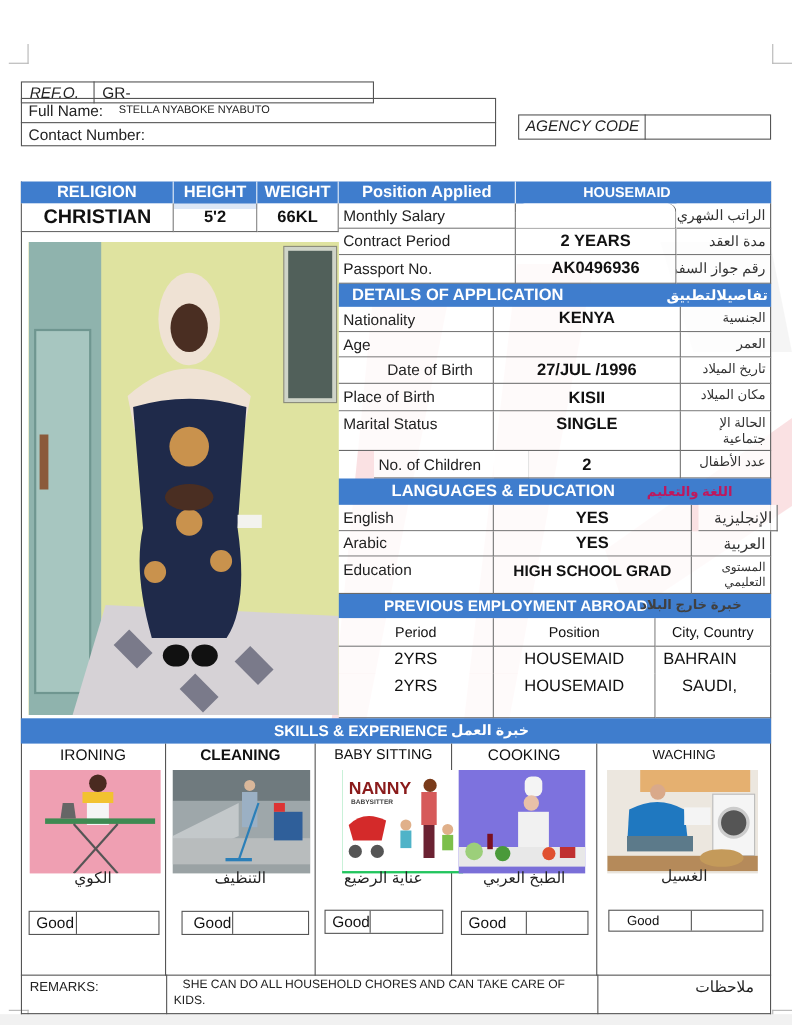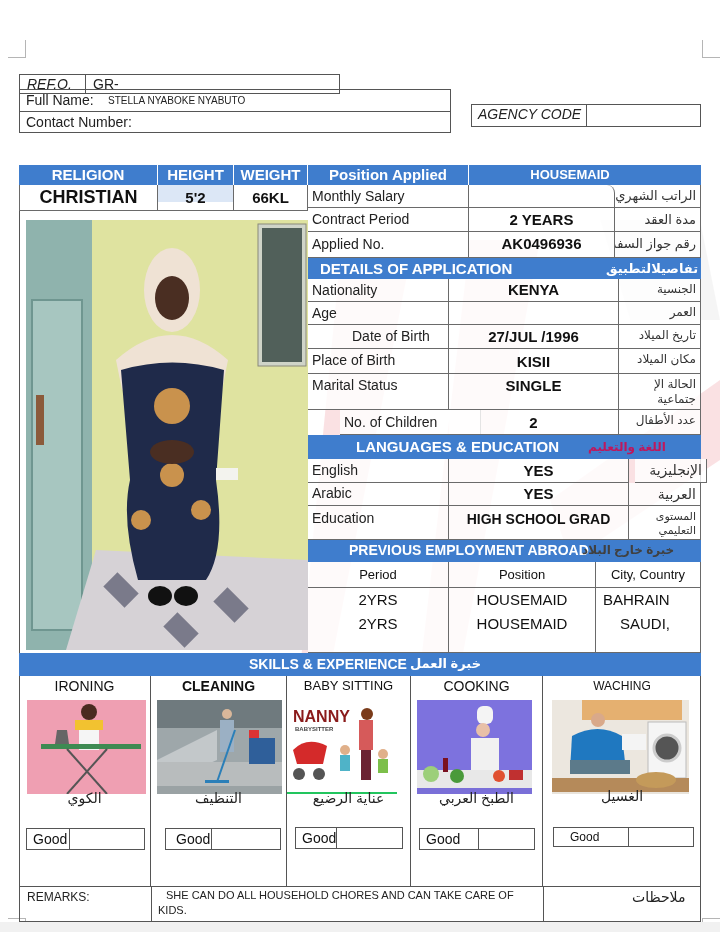--- a/index.html
+++ b/index.html
@@ -54,39 +54,39 @@
 <div class="abs" style="left:19px;top:165px;width:682px;height:757px;border:1px solid #555;border-top:none;"></div>
 
 <svg class="wm" style="left:300px;top:200px;" width="420" height="480" viewBox="0 0 420 480">
   <polygon points="40,60 110,60 30,470 0,470" fill="#e03040"></polygon>
   <polygon points="170,40 240,40 160,470 120,470" fill="#e03040"></polygon>
   <polygon points="250,300 420,180 420,260 270,360" fill="#e03040"></polygon>
   <polygon points="300,20 400,20 420,120 330,120" fill="#c0c0c0"></polygon>
 </svg>
 
 <div class="blue" style="left:19px;top:165px;width:139px;height:20px;font-size:15px;line-height:20px;border-right:1px solid #fff;">RELIGION</div>
-<div class="blue" style="left:158px;top:165px;width:76px;height:37px;font-size:15px;line-height:20px;border-right:1px solid #fff;">HEIGHT</div>
+<div class="blue" style="left:158px;top:165px;width:76px;height:25px;font-size:15px;line-height:20px;border-right:1px solid #fff;">HEIGHT</div>
 <div class="blue" style="left:234px;top:165px;width:74px;height:20px;font-size:15px;line-height:20px;border-right:1px solid #fff;">WEIGHT</div>
 <div class="blue" style="left:308px;top:165px;width:161px;height:20px;font-size:15px;line-height:20px;border-right:1px solid #fff;">Position Applied</div>
 <div class="blue" style="left:469px;top:165px;width:232px;height:20px;font-size:13px;line-height:20px;padding-right:30px;">HOUSEMAID</div>
 
 <div class="cell c b" style="left:19px;top:185px;width:139px;height:26px;font-size:18px;line-height:25px;border-left:1px solid #6a6a6a;">CHRISTIAN</div>
 <div class="cell c b" style="left:158px;top:185px;width:76px;height:26px;font-size:15px;line-height:25px;">5'2</div>
 <div class="cell c b" style="left:234px;top:185px;width:74px;height:26px;font-size:15px;line-height:25px;">66KL</div>
 
 <div>
   <div class="cell en" style="left:308px;top:185px;width:161px;height:23px;line-height:22px;">Monthly Salary</div>
   <div class="cell c b" style="left:469px;top:185px;width:146px;height:23px;line-height:22px;background:#fff;border-radius:8px 8px 0 0;"></div>
   <div class="cell ar" style="left:615px;top:185px;width:86px;height:23px;line-height:22px;font-size:13px;">الراتب الشهري</div>
 
   <div class="cell en" style="left:308px;top:208px;width:161px;height:24px;line-height:23px;">Contract Period</div>
   <div class="cell c b" style="left:469px;top:208px;width:146px;height:24px;line-height:23px;font-size:15px;">2 YEARS</div>
   <div class="cell ar" style="left:615px;top:208px;width:86px;height:24px;line-height:23px;font-size:13px;">مدة العقد</div>
 
-  <div class="cell en" style="left:308px;top:232px;width:161px;height:26px;line-height:24px;">Applied No.</div>
+  <div class="cell en" style="left:308px;top:232px;width:161px;height:26px;line-height:24px;">Passport No.</div>
   <div class="cell c b" style="left:469px;top:232px;width:146px;height:26px;line-height:24px;font-size:15px;">AK0496936</div>
   <div class="cell ar" style="left:615px;top:232px;width:86px;height:26px;line-height:24px;font-size:13px;">رقم جواز السفر</div>
 </div>
 
 <div class="abs" style="left:26px;top:220px;width:282px;height:430px;overflow:hidden;background:#dfe49a;">
   <svg width="282" height="430" viewBox="0 0 282 430">
     <rect x="0" y="0" width="282" height="430" fill="#dfe3a0"></rect>
     <rect x="0" y="0" width="66" height="430" fill="#8fb3ad"></rect>
     <rect x="6" y="80" width="50" height="330" fill="#a7c6c0" stroke="#6f9690" stroke-width="2"></rect>
     <rect x="10" y="175" width="8" height="50" fill="#8b5a3a"></rect>
@@ -218,21 +218,21 @@
     </svg>
   </div>
   <div class="skill-ar">التنظيف</div>
   <div class="rating" style="left:14px;width:116px;">
     <div class="r1" style="width:46px;padding-left:10px;">Good</div>
   </div>
 </div>
 
 <div class="skill-col" style="left:287px;width:124px;">
   <div class="skill-title" style="font-size:13px;">BABY SITTING</div>
-  <div class="skill-img" style="left:0;width:110px;background:#22c55e;">
+  <div class="skill-img" style="left:24px;width:110px;background:#22c55e;">
     <svg width="110" height="92" viewBox="0 0 110 92">
       <rect width="110" height="92" fill="#fff"></rect>
       <text x="6" y="22" font-family="Liberation Sans, sans-serif" font-size="16" font-weight="bold" fill="#8a1b1b">NANNY</text>
       <text x="8" y="31" font-family="Liberation Sans, sans-serif" font-size="6" font-weight="bold" fill="#444">BABYSITTER</text>
       <circle cx="80" cy="14" r="6" fill="#7a3b1a"></circle>
       <rect x="72" y="20" width="14" height="30" fill="#d65a5a"></rect>
       <rect x="74" y="50" width="10" height="30" fill="#6b2232"></rect>
       <path d="M6 50 Q20 36 40 46 L36 64 L10 64 Z" fill="#d42a2a"></path>
       <circle cx="12" cy="74" r="6" fill="#555"></circle>
       <circle cx="32" cy="74" r="6" fill="#555"></circle>

